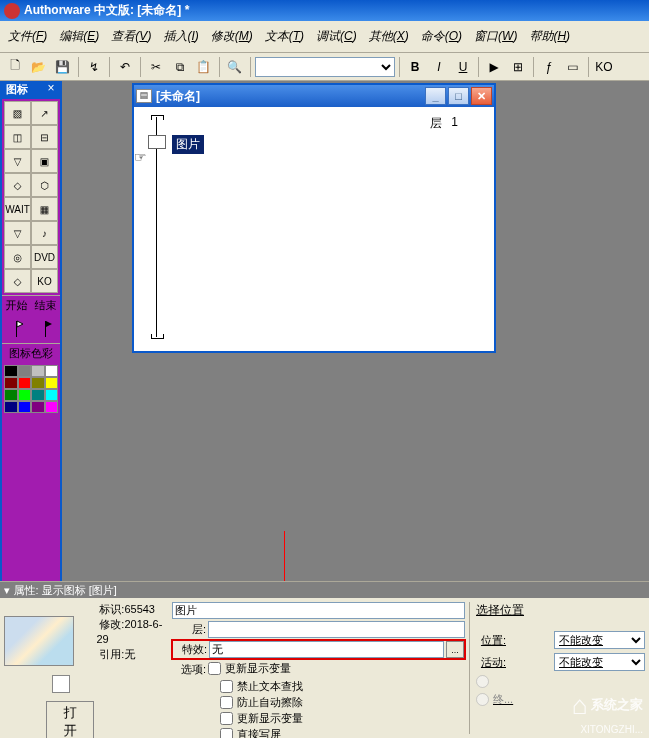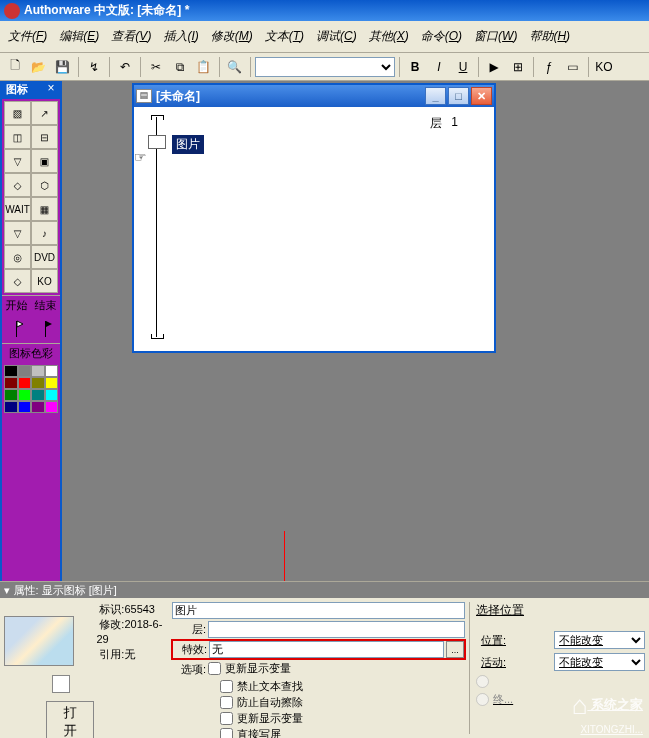--- a/index.html
+++ b/index.html
@@ -80,21 +80,21 @@
 .tiny-btn { width: 18px; height: 17px; border: 1px solid #888; background: #ece9d8; margin-left: 2px; font-size: 9px; }
 .chk-row { display: flex; align-items: center; font-size: 11px; margin-left: 48px; margin-bottom: 1px; }
 .chk-row input { margin-right: 4px; }
 .sel-row { display: flex; align-items: center; margin-bottom: 4px; font-size: 11px; }
 .sel-row .slbl { width: 30px; text-align: right; margin-right: 4px; }
 .sel-row select { flex: 1; height: 18px; border: 1px solid #7f9db9; background: #fff; font-size: 11px; margin-left: 44px; }
 .radio-row { display: flex; align-items: center; font-size: 11px; margin-bottom: 4px; }
 .radio-row input { margin-right: 4px; }
 
 
-.watermark { position: absolute; right: 6px; bottom: 2px; color: #fff; opacity: 0.85; font-size: 13px; text-align: right; pointer-events: none; text-decoration: underline; }
+.watermark { position: absolute; right: 6px; bottom: 2px; color: #fff; opacity: 0.85; font-size: 13px; text-align: right; pointer-events: none; }
 .watermark .house { font-size: 26px; display: inline-block; vertical-align: middle; }
 </style>
 </head>
 <body>
 
 <div class="titlebar">
   <div class="icon"></div>
   <span>Authorware 中文版: [未命名] *</span>
 </div>
 

